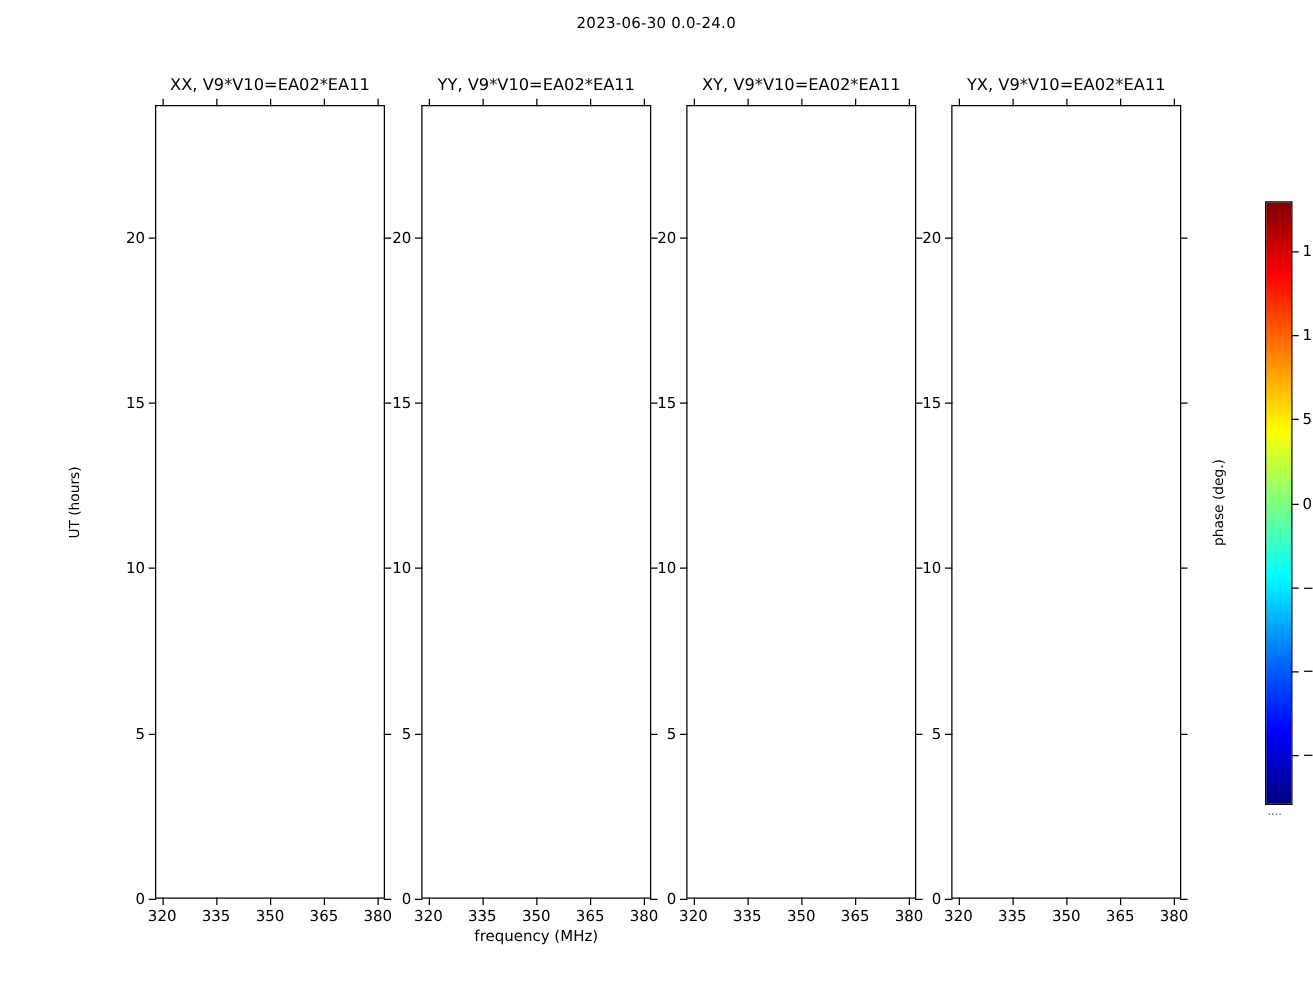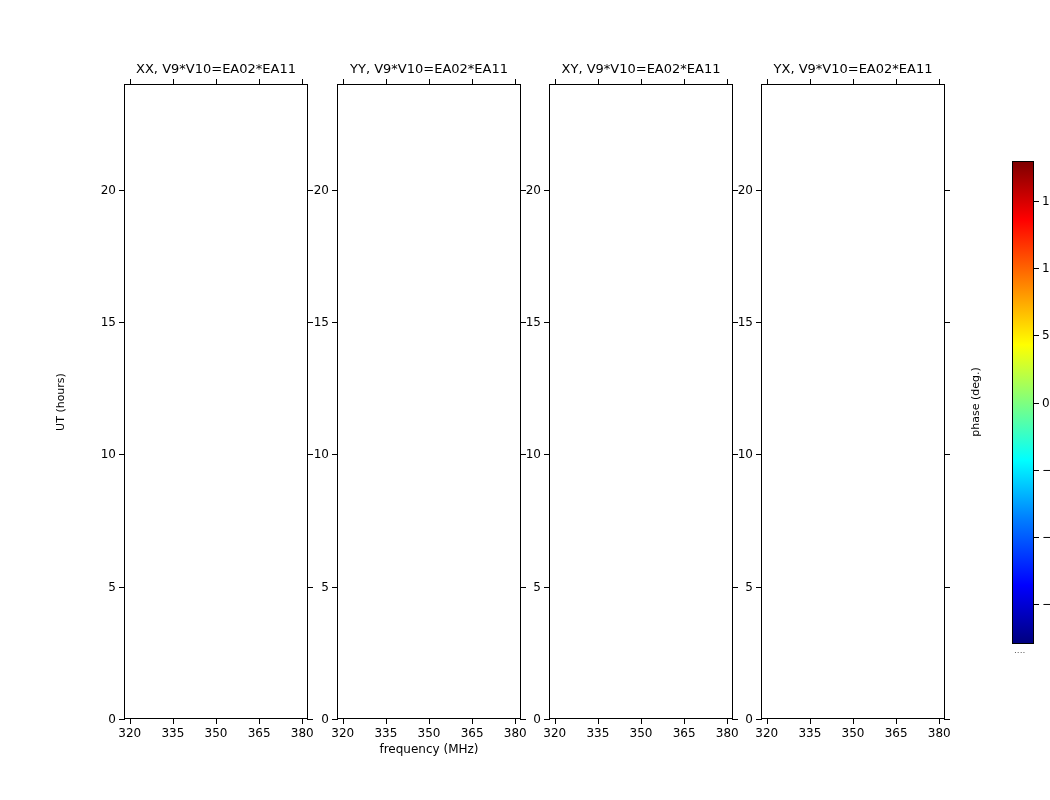--- a/index.html
+++ b/index.html
@@ -149,20 +149,21 @@
     font-size: 9px;
     color: #555;
     white-space: nowrap;
   }
 </style>
 </head>
 <body>
 
 <div id="figure">
 
+  <div class="suptitle">2023-06-30 0.0-24.0</div>
 
   <div class="panel" id="panel-0" style="left:124px; top:84px; width:184px; height:635px;">
     <div class="panel-title">XX, V9*V10=EA02*EA11</div>
     <div class="axes-frame"></div>
   <div class="ytick" style="top: 635px;"></div>
       <div class="ytick-r" style="top: 635px;"></div>
       <div class="ylabel-txt" style="top: 635px;">0</div>
       <div class="ytick" style="top: 502.708px;"></div>
       <div class="ytick-r" style="top: 502.708px;"></div>
       <div class="ylabel-txt" style="top: 502.708px;">5</div>

